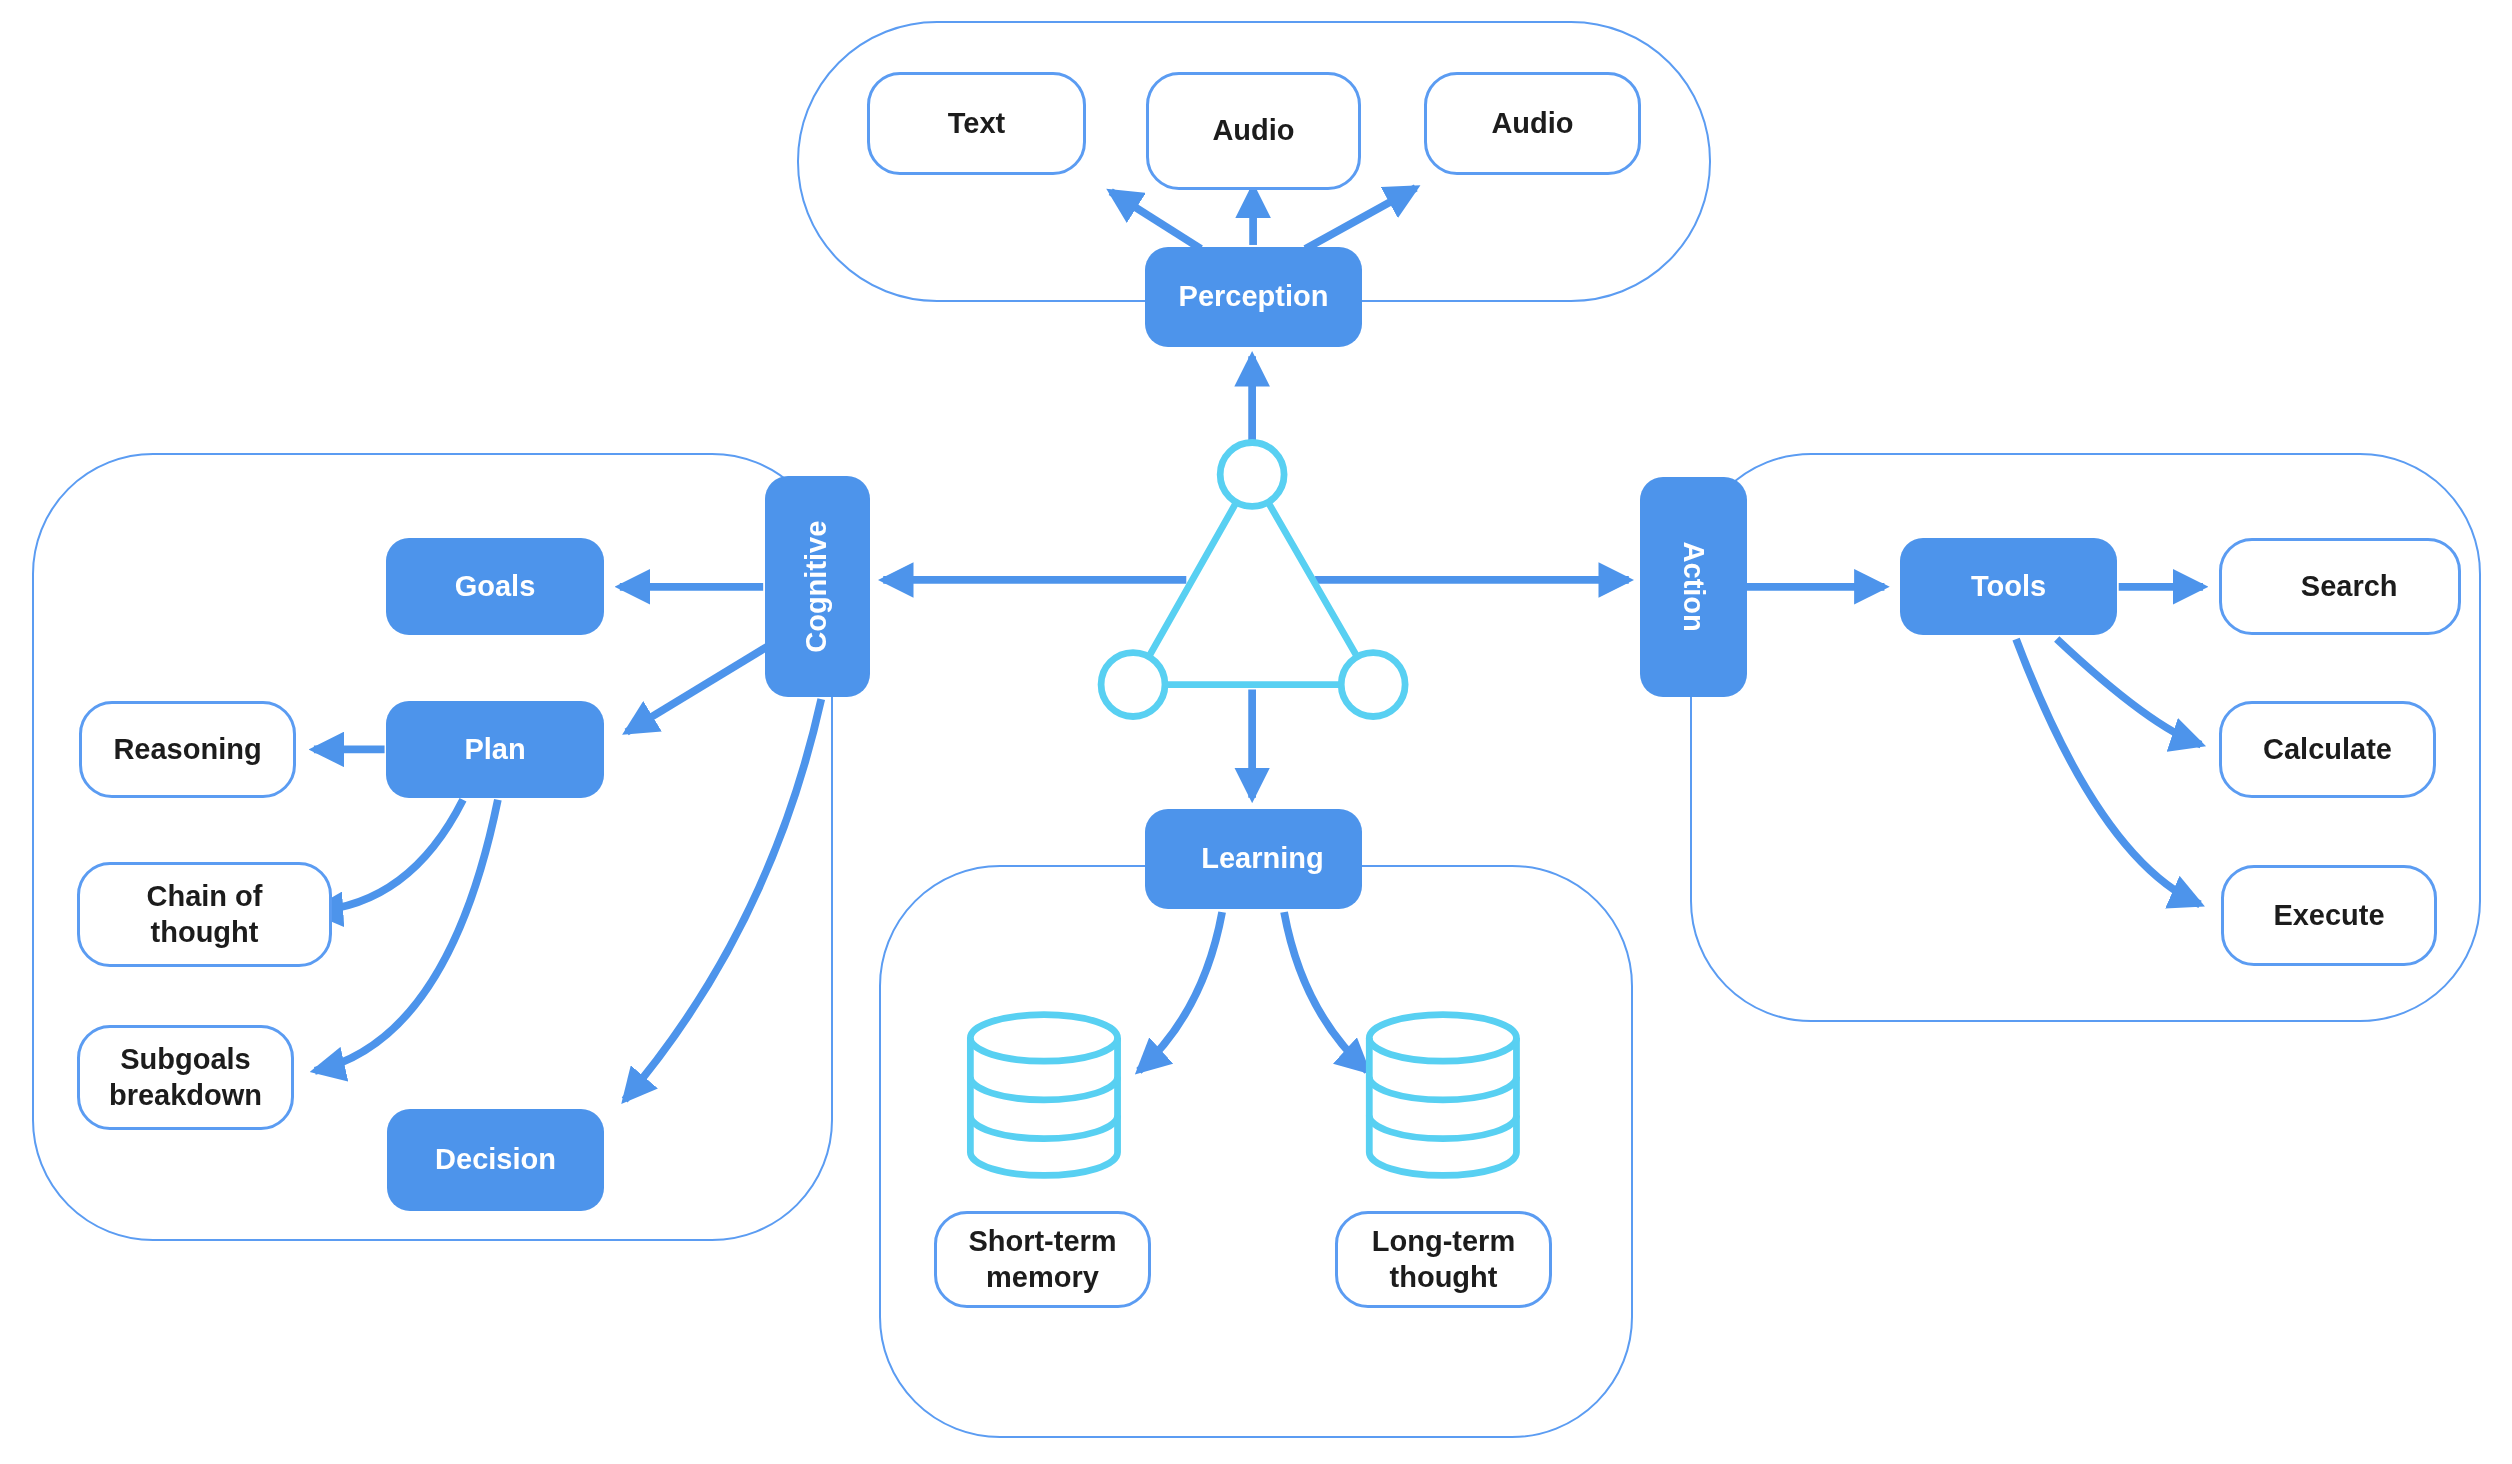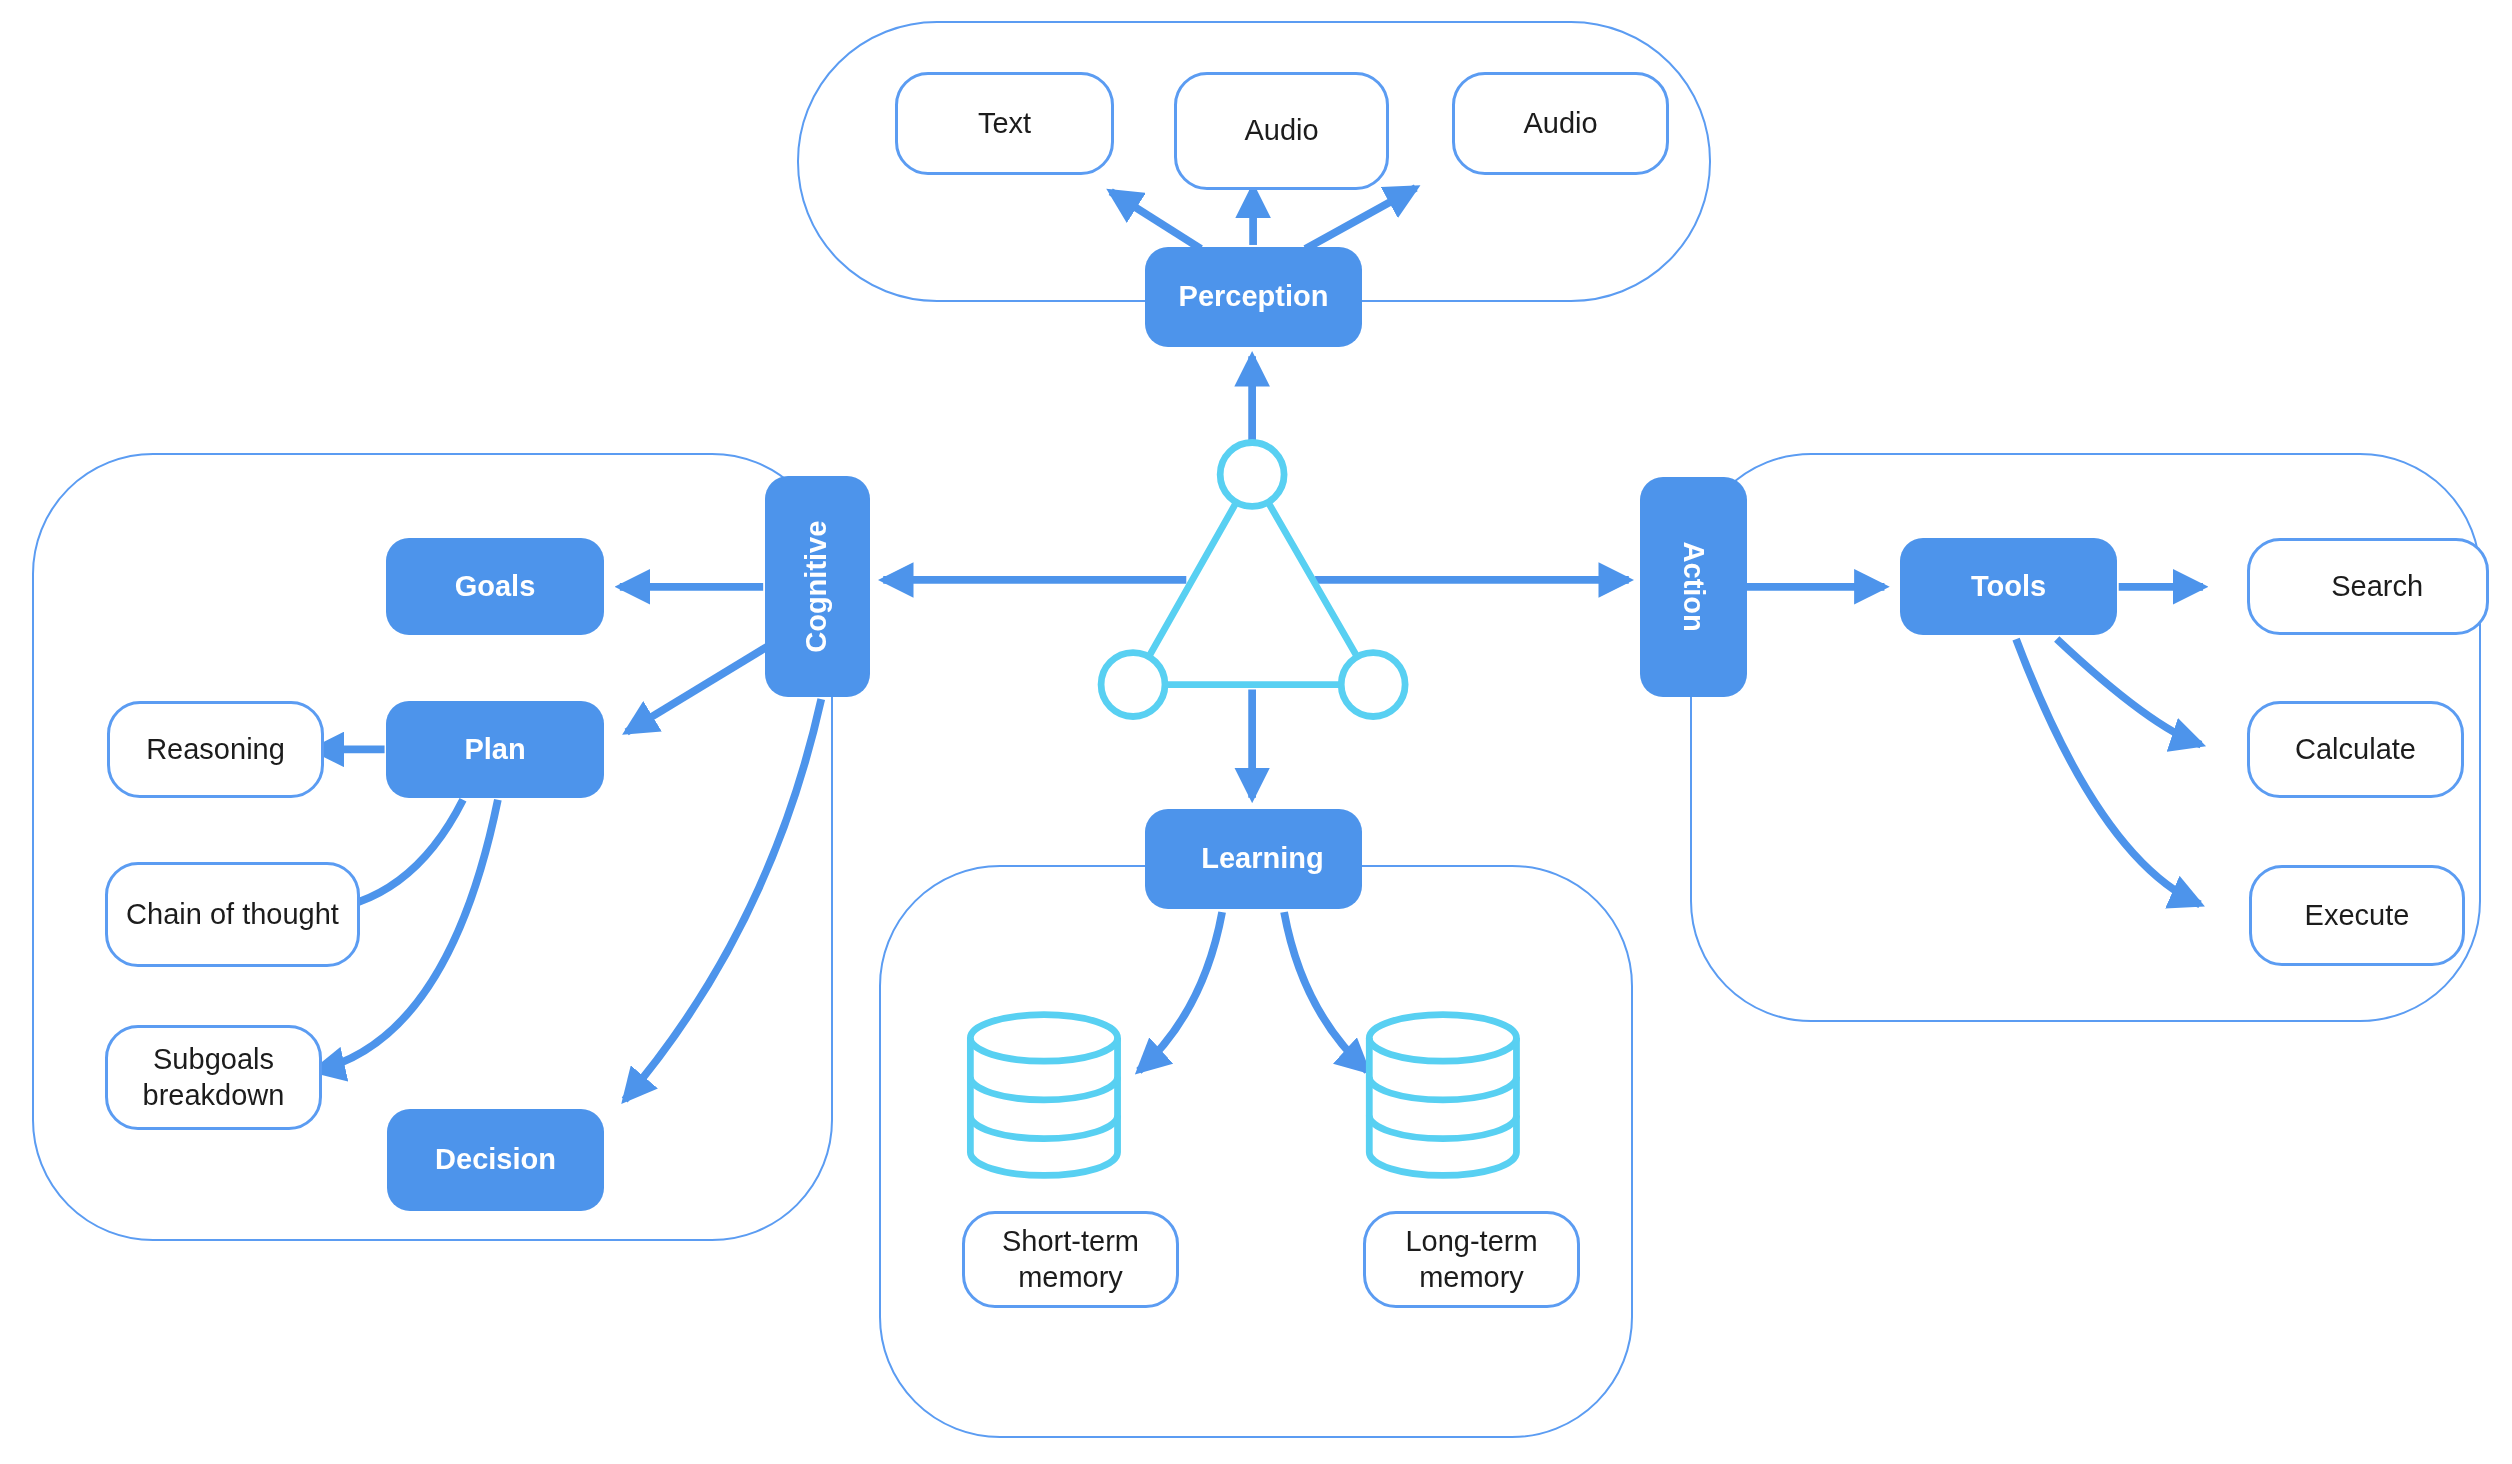--- a/index.html
+++ b/index.html
@@ -16,21 +16,21 @@
   svg.layer{position:absolute;left:0;top:0;z-index:2;pointer-events:none;}
   .connector{stroke:var(--connector);stroke-width:8;fill:none;stroke-linecap:butt;}
   #ah path{fill:var(--connector);}
   .cyan-line{stroke:var(--accent-cyan);stroke-width:7;fill:none;}
   .cyan-node{stroke:var(--accent-cyan);stroke-width:7;fill:#fff;}
   .node{position:absolute;z-index:3;display:flex;align-items:center;justify-content:center;
         text-align:center;box-sizing:border-box;font-size:29px;line-height:1.22;}
   .node.filled{background:var(--node-fill);color:var(--text-light);
                border-radius:23px;font-weight:700;}
   .node.outline{background:#fff;border:3.4px solid var(--node-border);
-                border-radius:33px;color:var(--text-dark);font-weight:400;padding:0 13.6px;margin-left:28px;}
+                border-radius:33px;color:var(--text-dark);font-weight:700;padding:0 13.6px;}
   .node.vertical span{white-space:nowrap;}
   .node.rot-ccw span{transform:rotate(-90deg);}
   .node.rot-cw span{transform:rotate(90deg);}
 </style>
 </head>
 <body>
 
 <div class="canvas">
 
   <div class="container pill" style="left:797px;top:21px;width:914px;height:281px;"></div>
@@ -142,17 +142,17 @@
     <span>Execute</span>
     </div>
 
   <div class="node filled" style="left:1145px;top:809px;width:217px;height:100px;padding-left:18px;">
     <span>Learning</span>
     </div>
   <div class="node outline" style="left:934px;top:1211px;width:217px;height:97px;">
     <span>Short-term memory</span>
     </div>
   <div class="node outline" style="left:1335px;top:1211px;width:217px;height:97px;">
-    <span>Long-term memory</span>
+    <span>Long-term thought</span>
     </div>
 
 </div>
 
 
 </body></html>

